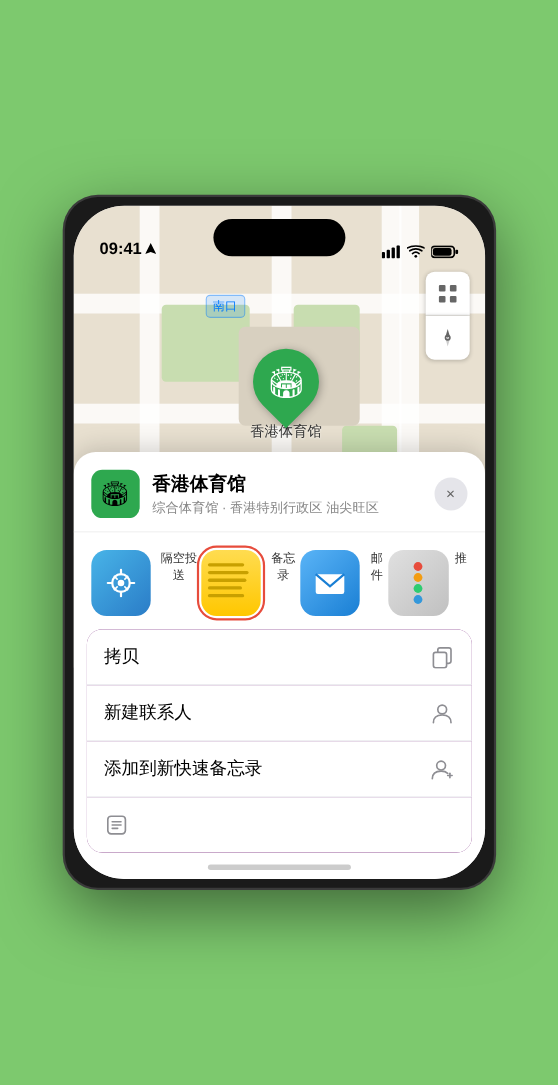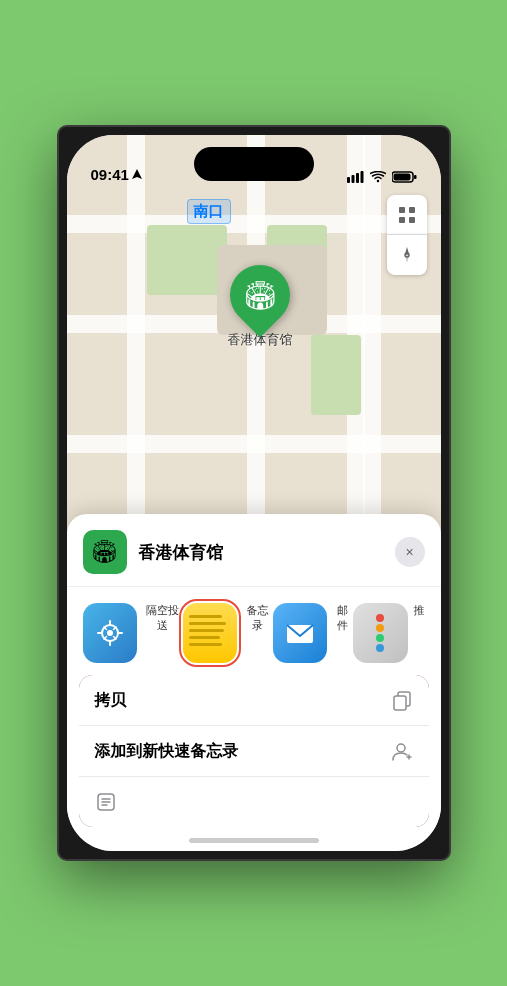--- a/index.html
+++ b/index.html
@@ -7,23 +7,23 @@
       width: 507px;
       height: 986px;
       background: #7dc96e;
       display: flex;
       justify-content: center;
       align-items: center;
       font-family: -apple-system, 'PingFang SC', 'Helvetica Neue', sans-serif;
     }
     .phone-frame {
       width: 390px;
-      height: 732px;
+      height: 628px;
       background: #1a1a1a;
-      border-radius: 8px;
+      border-radius: 30px;
       position: relative;
       box-shadow: 0 0 0 2px #3a3a3a, 0 20px 60px rgba(0,0,0,0.5);
       overflow: hidden;
     }
     .phone-screen {
       position: absolute;
       top: 8px;
       left: 8px;
       right: 8px;
       bottom: 8px;
@@ -155,29 +155,29 @@
       margin-top: 6px;
       font-size: 13px;
       font-weight: 500;
       color: #333;
       white-space: nowrap;
       text-shadow: 0 1px 2px rgba(255,255,255,0.8);
     }
     
     .map-label {
       position: absolute;
-      top: 64px;
+      top: 81px;
       left: 120px;
       background: rgba(0,122,255,0.15);
       border: 1px solid rgba(0,122,255,0.4);
       padding: 2px 6px;
       border-radius: 4px;
-      font-size: 15px;
+      font-size: 11px;
       color: #007aff;
-      font-weight: 700;
+      font-weight: 400;
     }
     
     .bottom-sheet {
       position: absolute;
       bottom: 0;
       left: 0;
       right: 0;
       background: #fff;
       border-radius: 20px 20px 0 0;
       box-shadow: 0 -4px 20px rgba(0,0,0,0.15);
@@ -286,21 +286,20 @@
       background: #888;
       border-radius: 2px;
       width: 90%;
     }
     
     .action-list {
       background: #701a75;
       border-radius: 14px;
       margin: 4px 12px;
       overflow: hidden;
-      font-weight: bold;
     }
     .action-item {
       display: flex;
       align-items: center;
       justify-content: space-between;
       padding: 14px 16px;
       background: #fff;
       cursor: pointer;
       border-bottom: 1px solid #e8e8ed;
     }
@@ -408,20 +407,21 @@
         </div>
       </div>
     </div>
 
     <div class="bottom-sheet">
 
       <div class="sheet-header">
         <div class="venue-icon">🏟</div>
         <div class="venue-info">
           <div class="venue-name">香港体育馆</div>
+          <div class="venue-sub">综合体育馆 · 香港特别行政区 油尖旺区</div>
         </div>
         <div class="close-btn">
           <span>×</span>
         </div>
       </div>
 
       <div class="share-row">
 
         <div class="share-item">
           <div class="share-icon-wrap airdrop">
@@ -476,20 +476,27 @@
       <div class="action-list">
 
         <div class="action-item">
           <span class="action-text">拷贝</span>
           <svg width="22" height="22" viewBox="0 0 22 22">
             <rect x="7" y="3" width="12" height="14" rx="2" fill="none" stroke="#8e8e93" stroke-width="1.5"></rect>
             <rect x="3" y="7" width="12" height="14" rx="2" fill="white" stroke="#8e8e93" stroke-width="1.5"></rect>
           </svg>
         </div>
 
+        <div class="action-item">
+          <span class="action-text">新建联系人</span>
+          <svg width="22" height="22" viewBox="0 0 22 22">
+            <circle cx="11" cy="8" r="4" fill="none" stroke="#8e8e93" stroke-width="1.5"></circle>
+            <path d="M3,20 Q3,13 11,13 Q19,13 19,20" fill="none" stroke="#8e8e93" stroke-width="1.5" stroke-linecap="round"></path>
+          </svg>
+        </div>
 
         <div class="action-item">
           <span class="action-text">添加到新快速备忘录</span>
           <svg width="22" height="22" viewBox="0 0 22 22">
             <circle cx="10" cy="8" r="4" fill="none" stroke="#8e8e93" stroke-width="1.5"></circle>
             <path d="M2,20 Q2,13 10,13 Q14,13 16,15" fill="none" stroke="#8e8e93" stroke-width="1.5" stroke-linecap="round"></path>
             <line x1="16" y1="17" x2="20" y2="17" stroke="#8e8e93" stroke-width="1.5" stroke-linecap="round"></line>
             <line x1="18" y1="15" x2="18" y2="19" stroke="#8e8e93" stroke-width="1.5" stroke-linecap="round"></line>
           </svg>
         </div>

